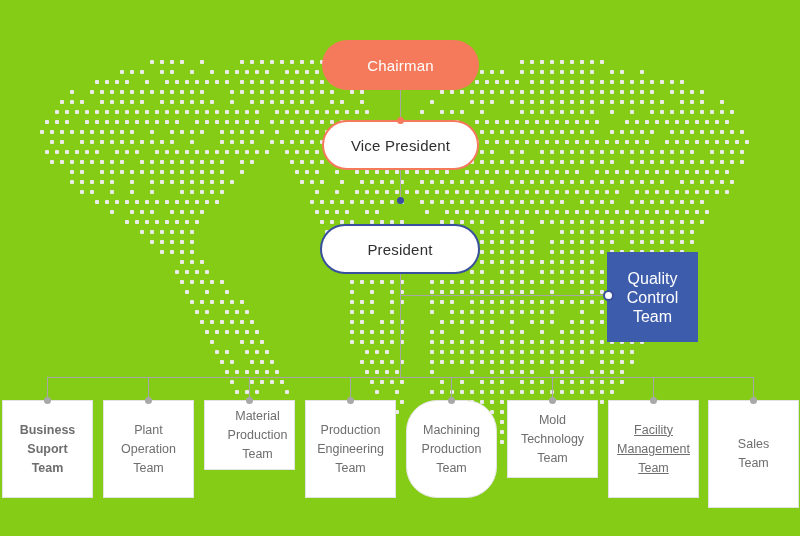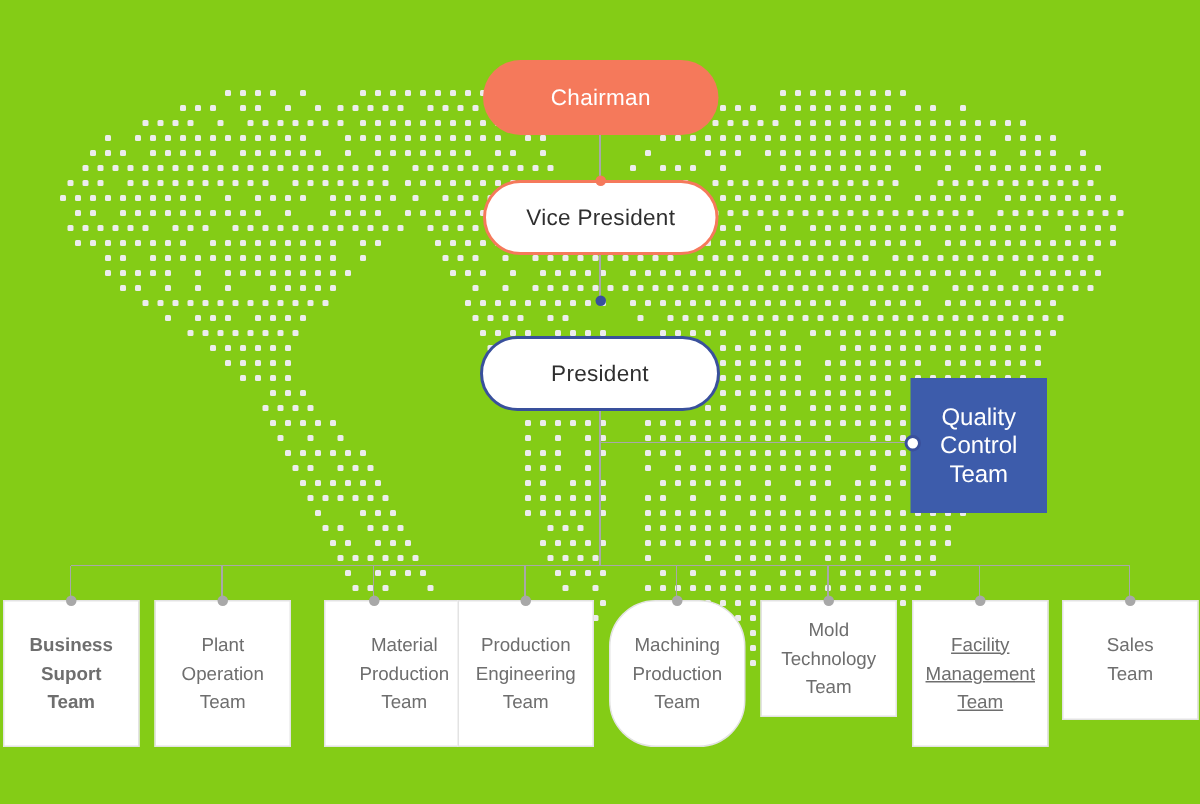--- a/index.html
+++ b/index.html
@@ -1651,36 +1651,36 @@
     <span id="qc-text">Quality<br>Control<br>Team</span>
   </div>
 
   <div id="team-layer">
       <div class="team-box" style="left: 2px; top: 400px; width: 91px; height: 98px; font-weight: bold;">
         <span>Business<br>Suport<br>Team</span>
       </div>
       <div class="team-box" style="left: 103px; top: 400px; width: 91px; height: 98px;">
         <span>Plant<br>Operation<br>Team</span>
       </div>
-      <div class="team-box" style="left: 216px; top: 400px; width: 91px; height: 98px; padding-left: 16px;">
+      <div class="team-box" style="left: 204px; top: 400px; width: 91px; height: 70px; padding-left: 16px;">
         <span>Material<br>Production<br>Team</span>
       </div>
       <div class="team-box" style="left: 305px; top: 400px; width: 91px; height: 98px;">
         <span>Production<br>Engineering<br>Team</span>
       </div>
       <div class="team-box" style="left: 406px; top: 400px; width: 91px; height: 98px; border-radius: 31px;">
         <span>Machining<br>Production<br>Team</span>
       </div>
       <div class="team-box" style="left: 507px; top: 400px; width: 91px; height: 78px;">
         <span>Mold<br>Technology<br>Team</span>
       </div>
       <div class="team-box" style="left: 608px; top: 400px; width: 91px; height: 98px; text-decoration: underline;">
         <span>Facility<br>Management<br>Team</span>
       </div>
-      <div class="team-box" style="left: 708px; top: 400px; width: 91px; height: 80px;">
+      <div class="team-box" style="left: 708px; top: 400px; width: 91px; height: 108px;">
         <span>Sales<br>Team</span>
       </div>
     </div>
 
   <div id="dot-layer">
       <div class="node-dot orange" style="left: 396.5px; top: 116.5px;"></div>
       <div class="node-dot blue" style="left: 396.5px; top: 196.5px;"></div>
       <div class="node-dot ring-blue" style="left: 602.5px; top: 289.5px;"></div>
       <div class="node-dot gray" style="left: 43.5px; top: 396.5px;"></div>
       <div class="node-dot gray" style="left: 144.5px; top: 396.5px;"></div>

